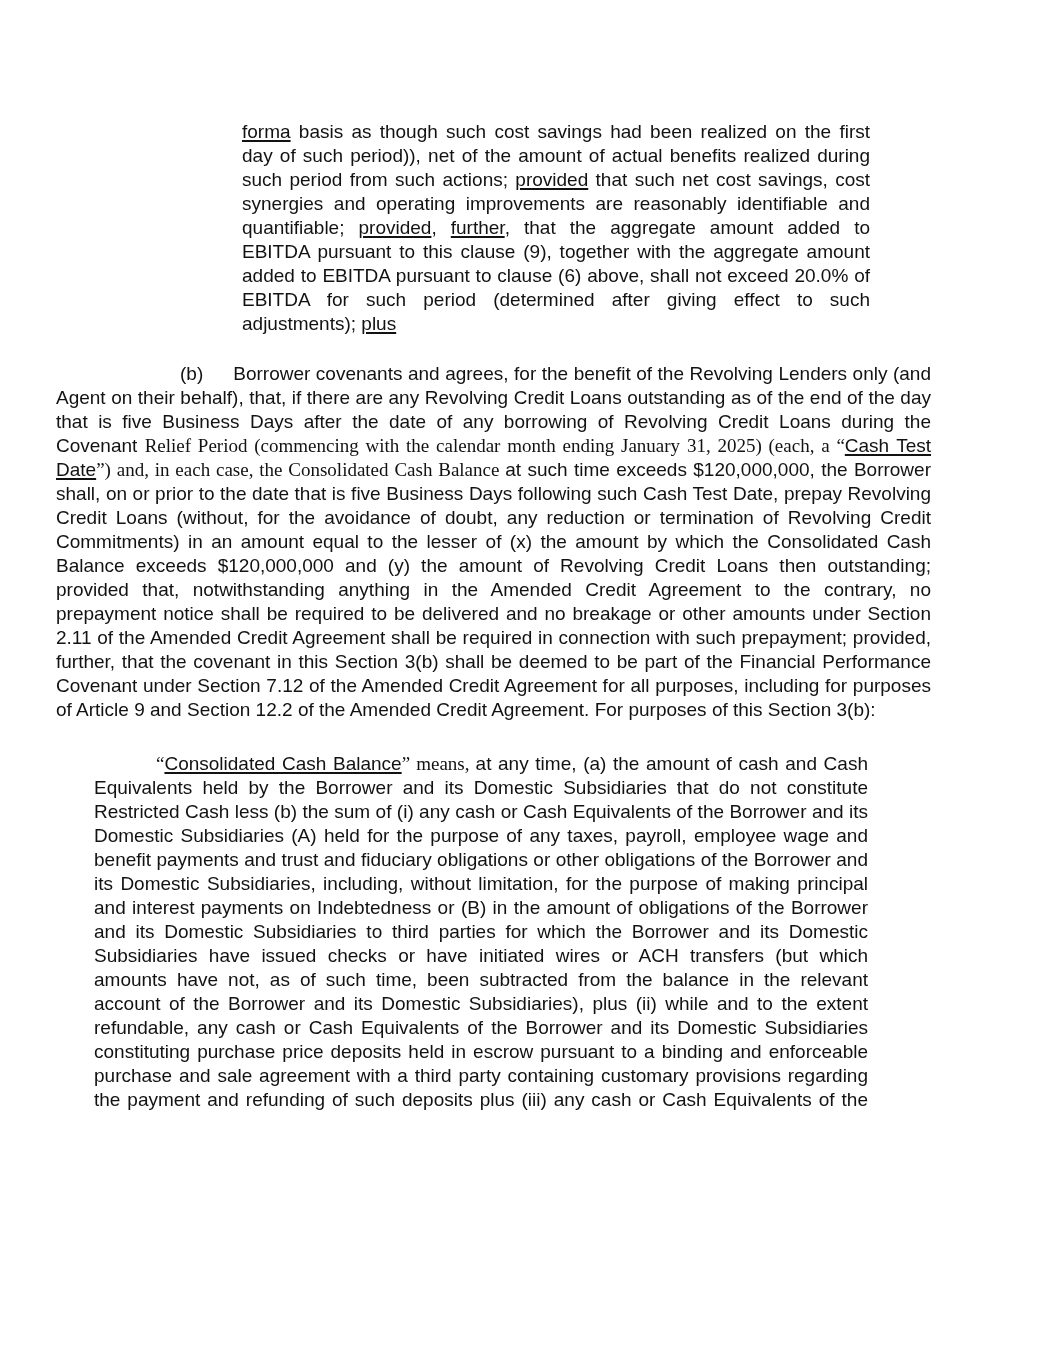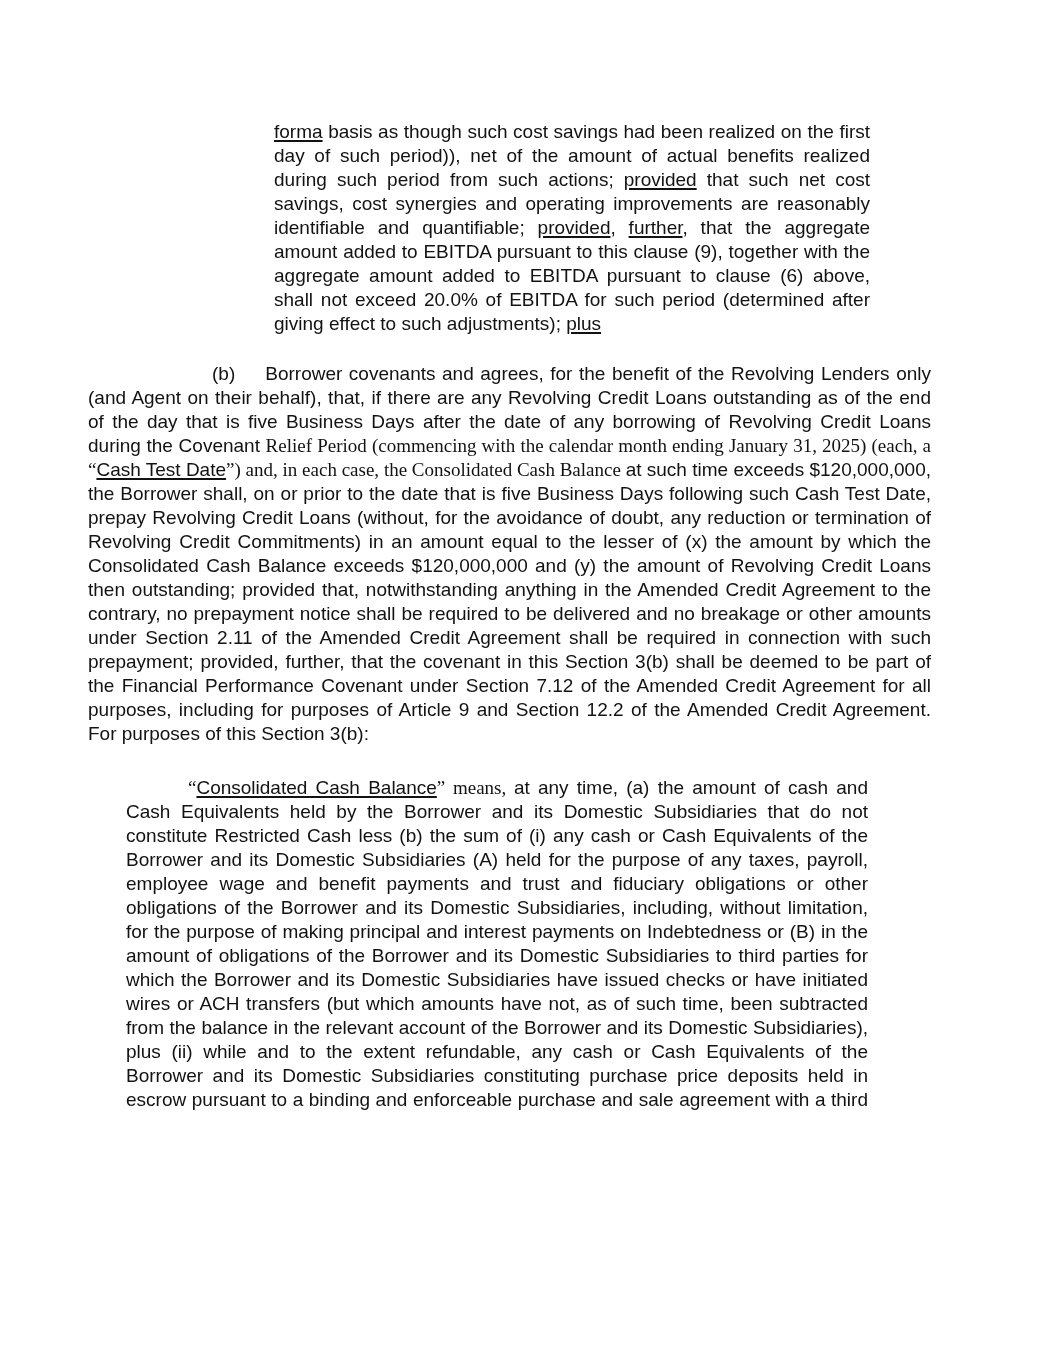--- a/index.html
+++ b/index.html
@@ -11,21 +11,21 @@
     position: relative;
     width: 1055px;
     height: 1115px;
     margin: 0 auto;
     background: #ffffff;
     color: #121212;
     font-family: "Liberation Sans", "DejaVu Sans", sans-serif;
     font-size: 19px;
     line-height: 24px;
     box-sizing: border-box;
-    padding: 120px 124px 0 88px;
+    padding: 120px 124px 0 56px;
     overflow: hidden;
   }
   .para {
     margin: 0;
     text-align: justify;
   }
   .para span { white-space: normal; }
   .block-indent {
     margin-left: 186px;
     margin-right: 61px;

